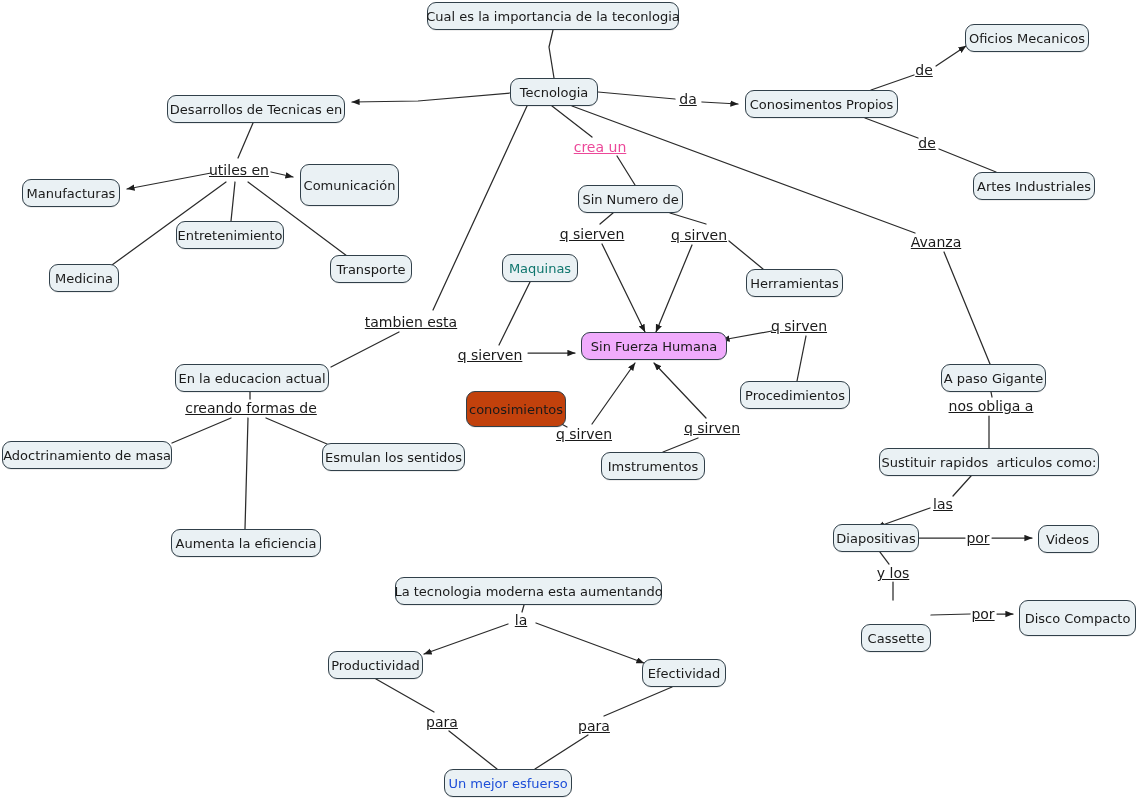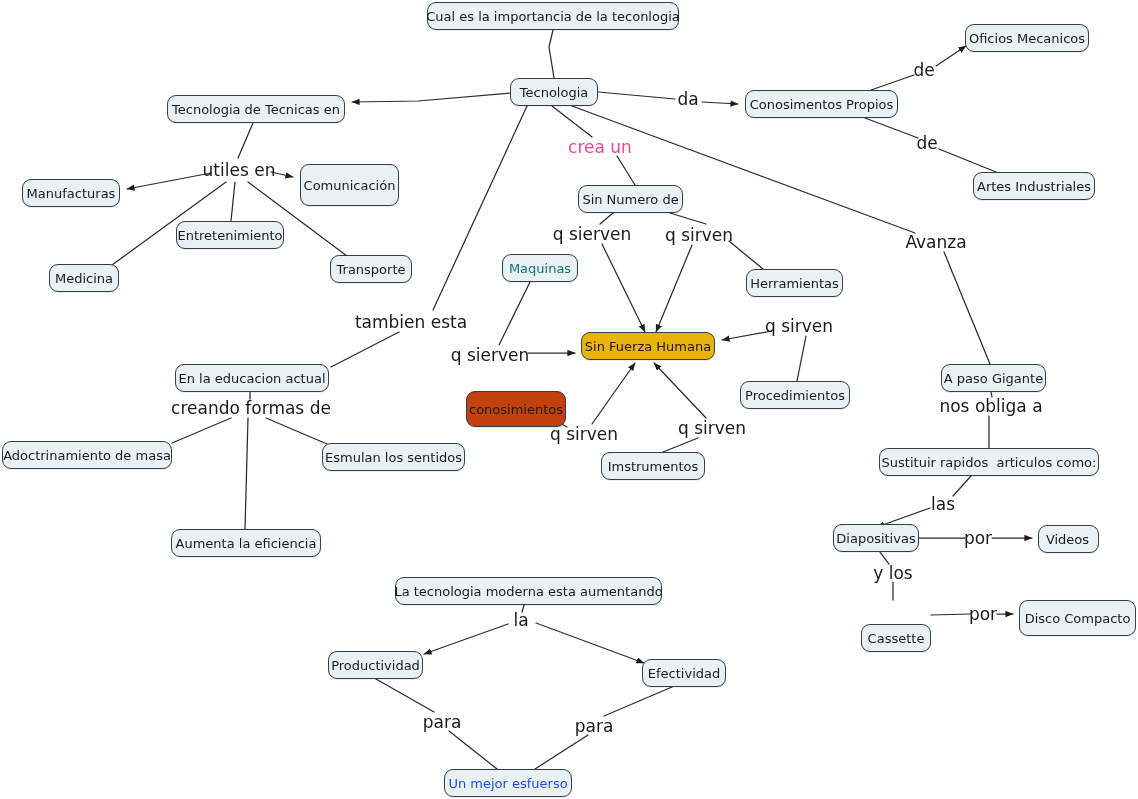--- a/index.html
+++ b/index.html
@@ -38,26 +38,27 @@
     display: flex;
     align-items: center;
     justify-content: center;
     white-space: pre;
     padding: 0 8px;
     height: 27px;
     box-shadow: 0 1px 0 rgba(0,0,0,0.07);
   }
   .linklabel {
     position: absolute;
-    font-size: 17px;
+    font-size: 14px;
     line-height: 1;
     color: #111111;
     white-space: pre;
     background: transparent;
     transform: translate(-50%, -50%);
+    text-decoration: underline;
   }
 </style>
 </head>
 <body>
 
 <div id="canvas">
   <svg id="edge-layer" viewBox="0 0 1138 799" xmlns="http://www.w3.org/2000/svg">
     <defs>
       <marker id="arrowhead" markerWidth="9" markerHeight="9" refX="7.6" refY="3.2" orient="auto" markerUnits="userSpaceOnUse">
         <path d="M0,0 L8,3.2 L0,6.4 Z" fill="#1d1d1d"></path>
@@ -116,33 +117,33 @@
         <polyline points="536,623 644,663" fill="none" stroke="#2b2b2b" stroke-width="1.25" stroke-linecap="round" stroke-linejoin="round" marker-end="url(#arrowhead)"></polyline>
         <polyline points="376,679 434,712" fill="none" stroke="#2b2b2b" stroke-width="1.25" stroke-linecap="round" stroke-linejoin="round"></polyline>
         <polyline points="449,731 497,769" fill="none" stroke="#2b2b2b" stroke-width="1.25" stroke-linecap="round" stroke-linejoin="round"></polyline>
         <polyline points="672,687 604,716" fill="none" stroke="#2b2b2b" stroke-width="1.25" stroke-linecap="round" stroke-linejoin="round"></polyline>
         <polyline points="588,735 535,769" fill="none" stroke="#2b2b2b" stroke-width="1.25" stroke-linecap="round" stroke-linejoin="round"></polyline>
       </g>
   </svg>
   <div id="nodes-group">
       <div class="node" style="left: 427px; top: 2px; width: 252px; height: 28px; background: rgb(234, 241, 244); border-color: rgb(49, 64, 74); color: rgb(26, 26, 26);">Cual es la importancia de la teconlogia</div>
       <div class="node" style="left: 510px; top: 78px; width: 88px; height: 28px; background: rgb(234, 241, 244); border-color: rgb(49, 64, 74); color: rgb(26, 26, 26);">Tecnologia</div>
-      <div class="node" style="left: 167px; top: 95px; width: 178px; height: 28px; background: rgb(234, 241, 244); border-color: rgb(49, 64, 74); color: rgb(26, 26, 26);">Tecnologia de Tecnicas en</div>
+      <div class="node" style="left: 167px; top: 95px; width: 178px; height: 28px; background: rgb(234, 241, 244); border-color: rgb(49, 64, 74); color: rgb(26, 26, 26);">Desarrollos de Tecnicas en</div>
       <div class="node" style="left: 745px; top: 90px; width: 153px; height: 28px; background: rgb(234, 241, 244); border-color: rgb(49, 64, 74); color: rgb(26, 26, 26);">Conosimentos Propios</div>
       <div class="node" style="left: 965px; top: 24px; width: 124px; height: 28px; background: rgb(234, 241, 244); border-color: rgb(49, 64, 74); color: rgb(26, 26, 26);">Oficios Mecanicos</div>
       <div class="node" style="left: 973px; top: 172px; width: 122px; height: 28px; background: rgb(234, 241, 244); border-color: rgb(49, 64, 74); color: rgb(26, 26, 26);">Artes Industriales</div>
       <div class="node" style="left: 22px; top: 179px; width: 98px; height: 28px; background: rgb(234, 241, 244); border-color: rgb(49, 64, 74); color: rgb(26, 26, 26);">Manufacturas</div>
       <div class="node" style="left: 300px; top: 164px; width: 99px; height: 42px; background: rgb(234, 241, 244); border-color: rgb(49, 64, 74); color: rgb(26, 26, 26);">Comunicación</div>
       <div class="node" style="left: 176px; top: 221px; width: 108px; height: 28px; background: rgb(234, 241, 244); border-color: rgb(49, 64, 74); color: rgb(26, 26, 26);">Entretenimiento</div>
       <div class="node" style="left: 49px; top: 264px; width: 70px; height: 28px; background: rgb(234, 241, 244); border-color: rgb(49, 64, 74); color: rgb(26, 26, 26);">Medicina</div>
       <div class="node" style="left: 330px; top: 255px; width: 82px; height: 28px; background: rgb(234, 241, 244); border-color: rgb(49, 64, 74); color: rgb(26, 26, 26);">Transporte</div>
       <div class="node" style="left: 578px; top: 185px; width: 105px; height: 28px; background: rgb(234, 241, 244); border-color: rgb(49, 64, 74); color: rgb(26, 26, 26);">Sin Numero de</div>
       <div class="node" style="left: 502px; top: 254px; width: 76px; height: 28px; background: rgb(234, 241, 244); border-color: rgb(49, 64, 74); color: #0f766e;">Maquinas</div>
       <div class="node" style="left: 746px; top: 269px; width: 97px; height: 28px; background: rgb(234, 241, 244); border-color: rgb(49, 64, 74); color: rgb(26, 26, 26);">Herramientas</div>
-      <div class="node" style="left: 581px; top: 332px; width: 134px; height: 28px; background: #eab308; border-color: rgb(49, 64, 74); color: rgb(26, 26, 26);">Sin Fuerza Humana</div>
+      <div class="node" style="left: 581px; top: 332px; width: 146px; height: 28px; background: #f0abfc; border-color: rgb(49, 64, 74); color: rgb(26, 26, 26);">Sin Fuerza Humana</div>
       <div class="node" style="left: 740px; top: 381px; width: 110px; height: 28px; background: rgb(234, 241, 244); border-color: rgb(49, 64, 74); color: rgb(26, 26, 26);">Procedimientos</div>
       <div class="node" style="left: 466px; top: 391px; width: 100px; height: 36px; background: #c2410c; border-color: rgb(49, 64, 74); color: rgb(26, 26, 26);">conosimientos</div>
       <div class="node" style="left: 601px; top: 452px; width: 104px; height: 28px; background: rgb(234, 241, 244); border-color: rgb(49, 64, 74); color: rgb(26, 26, 26);">Imstrumentos</div>
       <div class="node" style="left: 175px; top: 364px; width: 154px; height: 28px; background: rgb(234, 241, 244); border-color: rgb(49, 64, 74); color: rgb(26, 26, 26);">En la educacion actual</div>
       <div class="node" style="left: 2px; top: 441px; width: 170px; height: 28px; background: rgb(234, 241, 244); border-color: rgb(49, 64, 74); color: rgb(26, 26, 26);">Adoctrinamiento de masa</div>
       <div class="node" style="left: 322px; top: 443px; width: 143px; height: 28px; background: rgb(234, 241, 244); border-color: rgb(49, 64, 74); color: rgb(26, 26, 26);">Esmulan los sentidos</div>
       <div class="node" style="left: 171px; top: 529px; width: 150px; height: 28px; background: rgb(234, 241, 244); border-color: rgb(49, 64, 74); color: rgb(26, 26, 26);">Aumenta la eficiencia</div>
       <div class="node" style="left: 941px; top: 364px; width: 105px; height: 28px; background: rgb(234, 241, 244); border-color: rgb(49, 64, 74); color: rgb(26, 26, 26);">A paso Gigante</div>
       <div class="node" style="left: 879px; top: 448px; width: 220px; height: 28px; background: rgb(234, 241, 244); border-color: rgb(49, 64, 74); color: rgb(26, 26, 26);">Sustituir rapidos  articulos como:</div>
       <div class="node" style="left: 833px; top: 524px; width: 86px; height: 28px; background: rgb(234, 241, 244); border-color: rgb(49, 64, 74); color: rgb(26, 26, 26);">Diapositivas</div>

